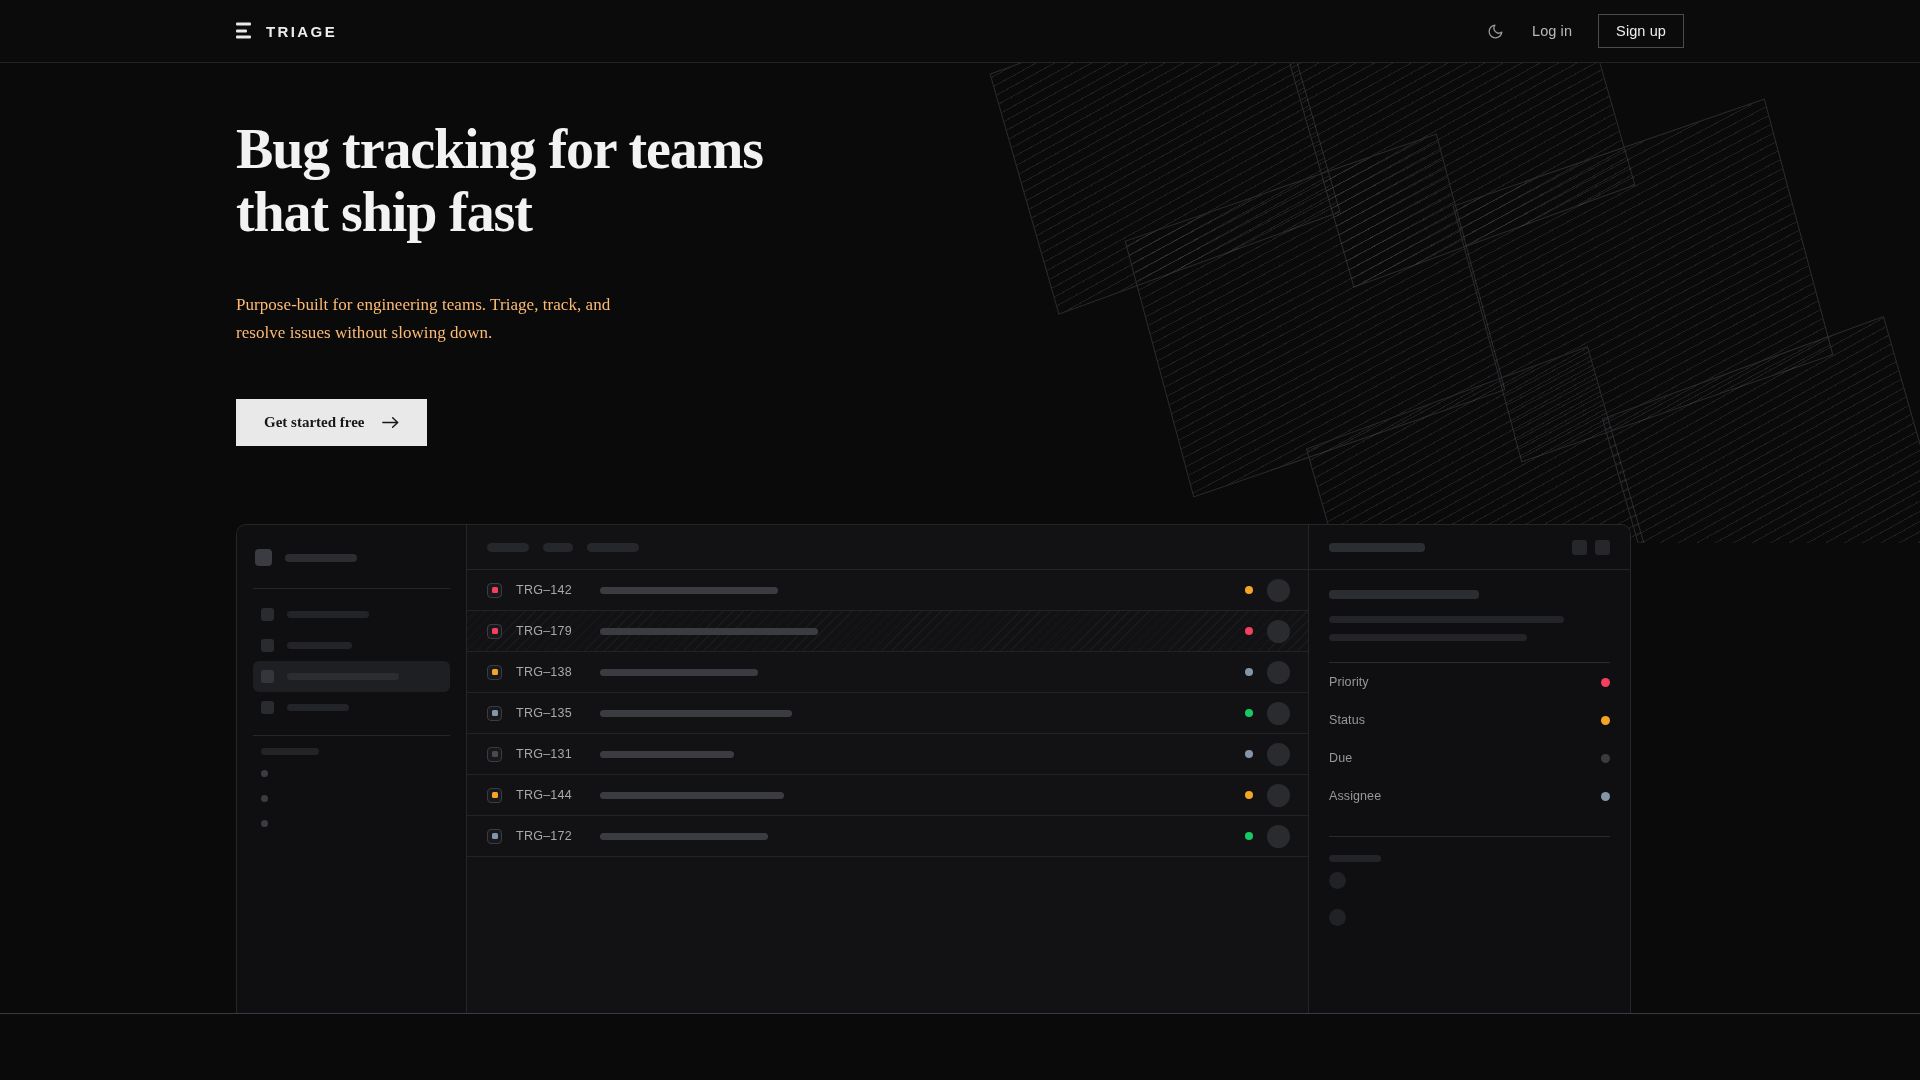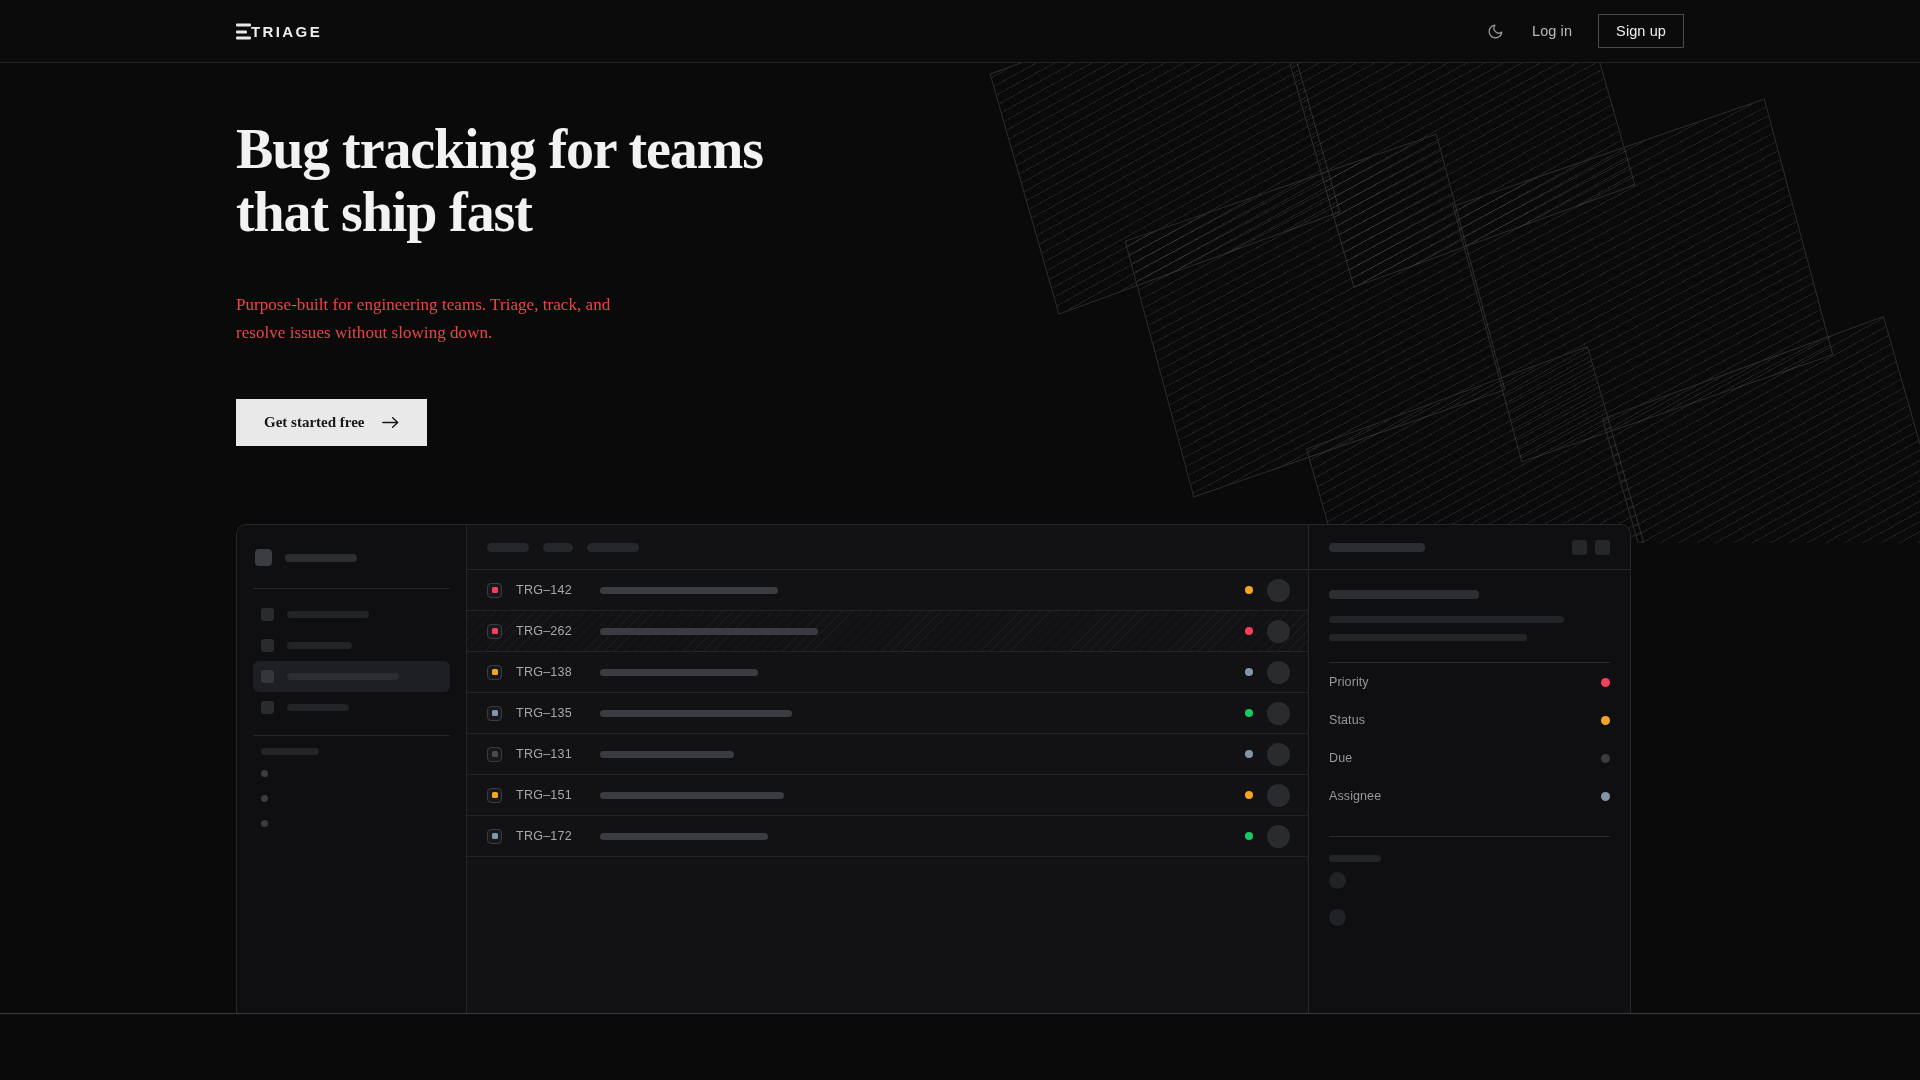--- a/index.html
+++ b/index.html
@@ -21,21 +21,21 @@
     border-bottom:1px solid #222326;
     background:#0b0b0c;
     z-index:20;
   }
   .nav-inner {
     position:relative; width:1920px; height:62px;
     display:flex; align-items:center;
   }
   .brand {
     position:absolute; left:236px; top:50%; transform:translateY(-50%);
-    display:flex; align-items:flex-end; gap:0;
+    display:flex; align-items:flex-start; gap:15px;
     cursor:pointer;
   }
   .brand-mark {
     width:15px; height:16px;
     display:flex; flex-direction:column; justify-content:space-between;
   }
   .brand-mark i { display:block; height:3px; background:#e9e9ea; border-radius:1px; }
   .brand-mark i:nth-child(1){ width:15px; }
   .brand-mark i:nth-child(2){ width:11px; }
   .brand-mark i:nth-child(3){ width:15px; }
@@ -82,21 +82,21 @@
   .slab.e { width:300px; height:240px; left:1330px; top:330px;  transform:rotate(-20deg) skewX(-4deg); }
   .slab.f { width:300px; height:240px; left:1626px; top:300px;  transform:rotate(-20deg) skewX(-4deg); }
 
   
   .hero { position:absolute; left:236px; top:118px; z-index:5;font-family:Liberation Serif, serif; }
   .hero h1 {
     font-size:56px; line-height:1.12; font-weight:700; color:#f2f2f3;
     letter-spacing:-1.1px; white-space:pre-line;
   }
   .hero p {
-    margin-top:48px; font-size:17px; line-height:1.62; color:#ef4444;
+    margin-top:48px; font-size:17px; line-height:1.62; color:#fdba74;
     white-space:pre-line; letter-spacing:.05px;
   }
   .cta {
     margin-top:52px; display:inline-flex; align-items:center; gap:17px;
     background:#e9e9ea; color:#18181a;
     font-size:15px; font-weight:600; font-family:inherit;
     padding:15px 28px; border:none; cursor:pointer;
   }
   .cta svg { display:block; }
 
@@ -305,21 +305,21 @@
      <span class="tbar" style="width:178px"></span>
      <span class="row-right">
        <span class="sdot" style="background:#f5a524"></span>
        <span class="avatar"></span>
      </span>
    </div>
           <div class="row hatched">
      <span class="pbox">
               <i style="background:#f43f5e"></i>
             </span>
-     <span class="tid">TRG–262</span>
+     <span class="tid">TRG–179</span>
      <span class="tbar" style="width:218px"></span>
      <span class="row-right">
        <span class="sdot" style="background:#f43f5e"></span>
        <span class="avatar"></span>
      </span>
    </div>
           <div class="row">
      <span class="pbox">
               <i style="background:#f5a524"></i>
             </span>
@@ -349,21 +349,21 @@
      <span class="tbar" style="width:134px"></span>
      <span class="row-right">
        <span class="sdot" style="background:#8595a8"></span>
        <span class="avatar"></span>
      </span>
    </div>
           <div class="row">
      <span class="pbox">
               <i style="background:#f5a524"></i>
             </span>
-     <span class="tid">TRG–151</span>
+     <span class="tid">TRG–144</span>
      <span class="tbar" style="width:184px"></span>
      <span class="row-right">
        <span class="sdot" style="background:#f5a524"></span>
        <span class="avatar"></span>
      </span>
    </div>
           <div class="row">
      <span class="pbox">
               <i style="background:#8595a8"></i>
             </span>

